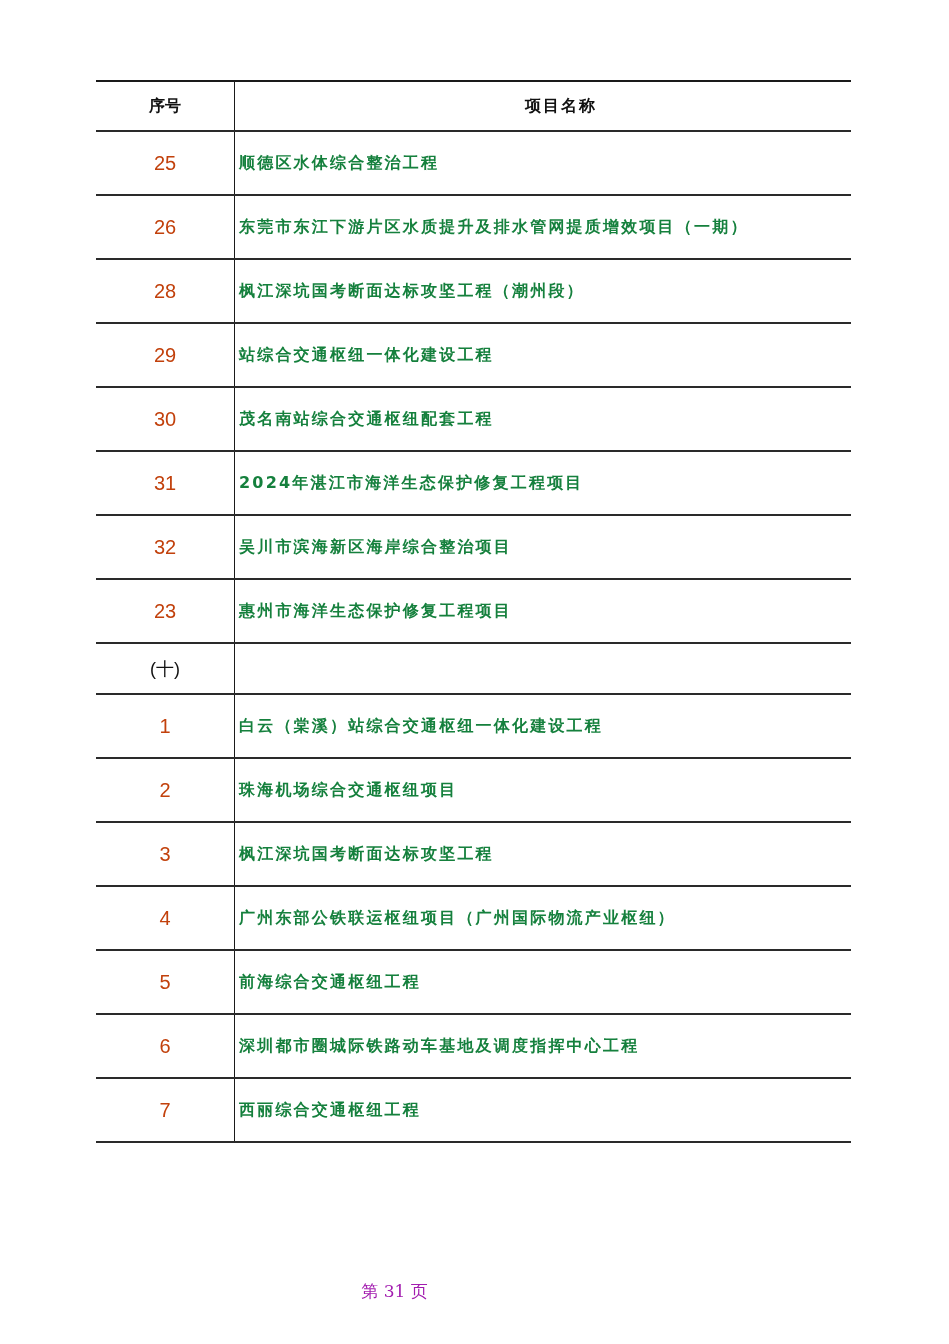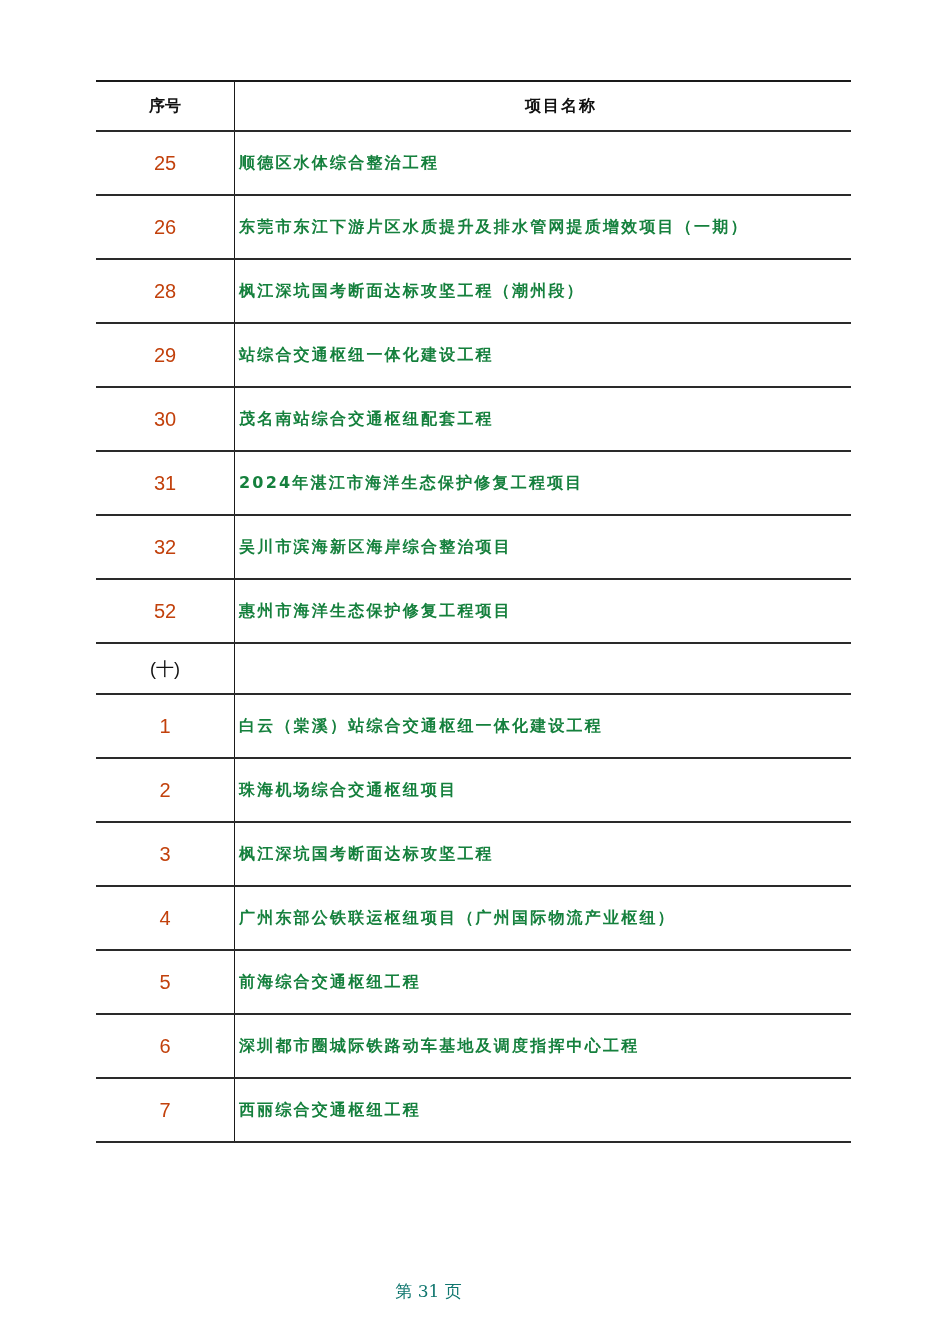--- a/index.html
+++ b/index.html
@@ -14,21 +14,21 @@
   .cell-name { flex: 1; display: flex; align-items: center; padding-left: 4px;
                font-size: 16px; letter-spacing: 2.2px; color: #15803d; font-weight: bold; }
   .row.header { height: 50px; gap: 36px; }
   .row.header .cell-no, .row.header .cell-name { font-weight: bold; font-size: 16px; color: #111; }
   .row.header .cell-name { justify-content: center; padding-left: 0; letter-spacing: 2px; }
   .row.item { height: 64px; }
   .row.section { height: 51px; }
   .row.section .cell-no { font-size: 18px; color: #111; }
   .row.section .cell-name { font-weight: bold; color: #111; letter-spacing: 1.6px; }
   .footer { position: absolute; left: 0; width: 789px; top: 1280px; text-align: center;
-            font-family: "DejaVu Serif", "Liberation Serif", serif; font-size: 17px; color: #0f766e; padding-left: 34px; }
+            font-family: "DejaVu Serif", "Liberation Serif", serif; font-size: 17px; color: #a21caf; }
 </style>
 </head>
 <body>
 
 <div class="table">
   <div class="row header">
     <div class="cell-no">序号</div>
     <div class="cell-name">项目名称</div>
   </div>
 
@@ -54,21 +54,21 @@
   </div>
   <div class="row item">
     <div class="cell-no">31</div>
     <div class="cell-name">2024年湛江市海洋生态保护修复工程项目</div>
   </div>
   <div class="row item">
     <div class="cell-no">32</div>
     <div class="cell-name">吴川市滨海新区海岸综合整治项目</div>
   </div>
   <div class="row item">
-    <div class="cell-no">52</div>
+    <div class="cell-no">23</div>
     <div class="cell-name">惠州市海洋生态保护修复工程项目</div>
   </div>
 
   <div class="row section">
     <div class="cell-no">(十)</div>
   </div>
 
   <div class="row item">
     <div class="cell-no">1</div>
     <div class="cell-name">白云（棠溪）站综合交通枢纽一体化建设工程</div>

